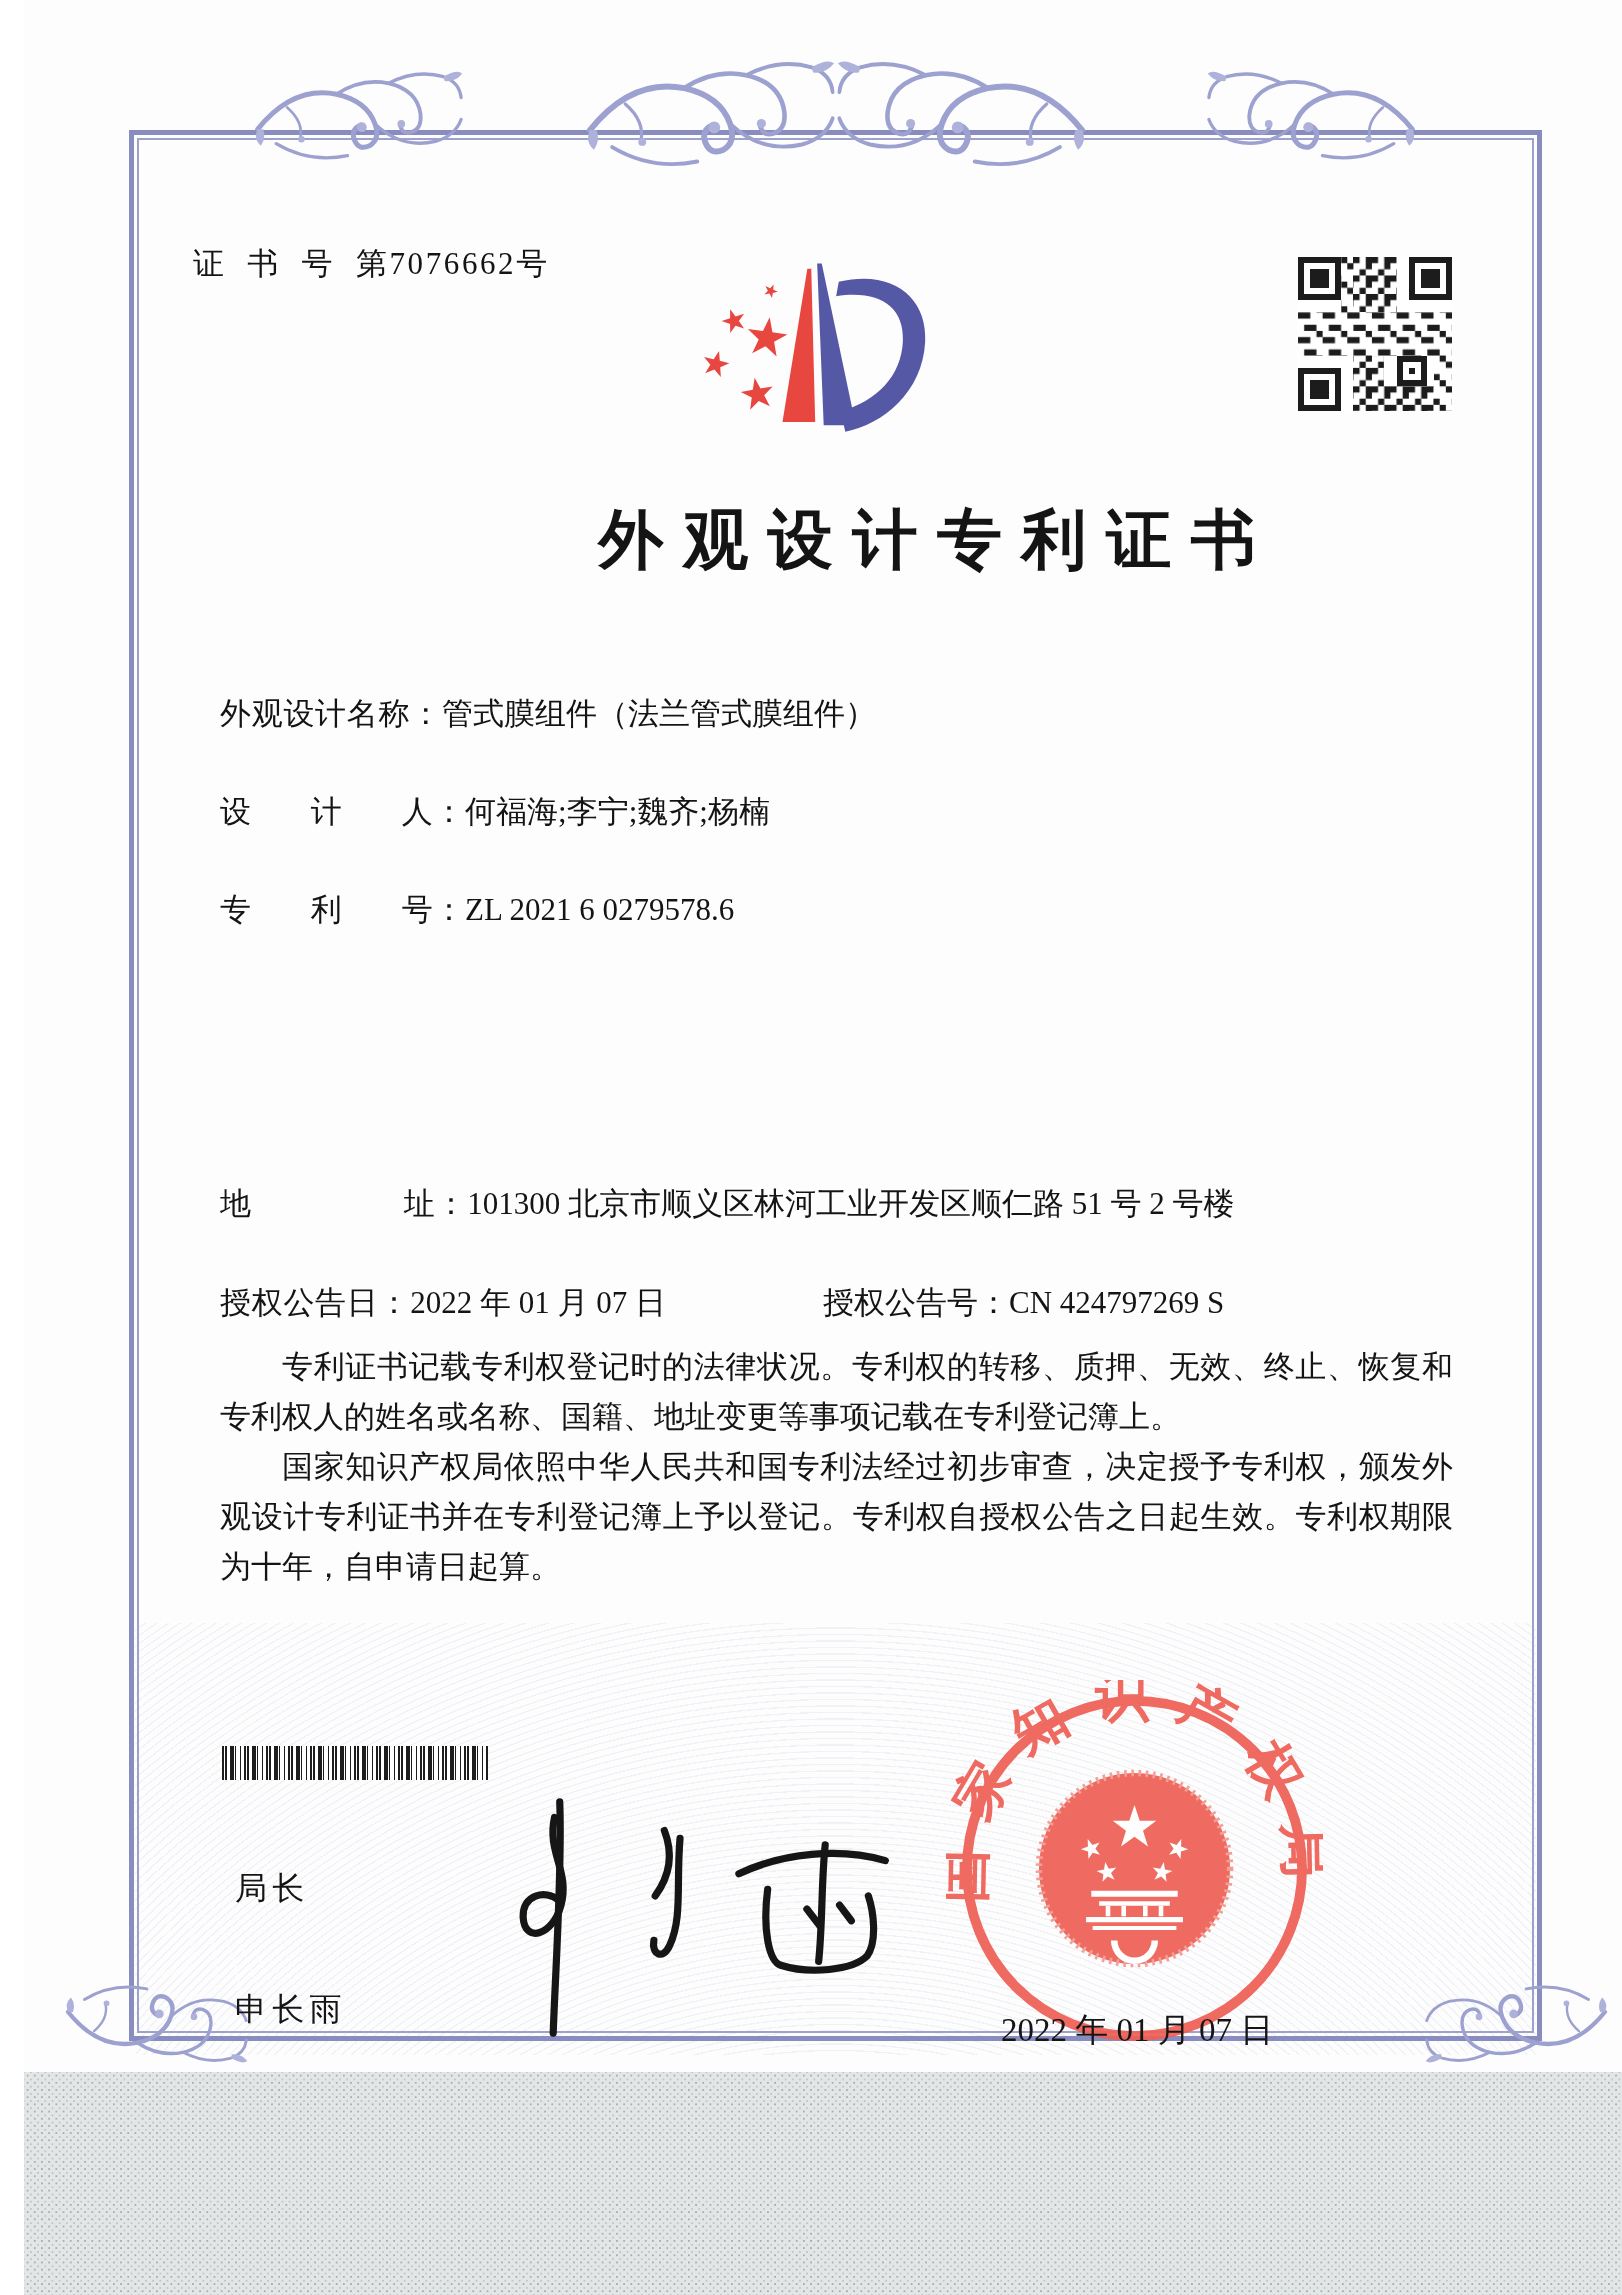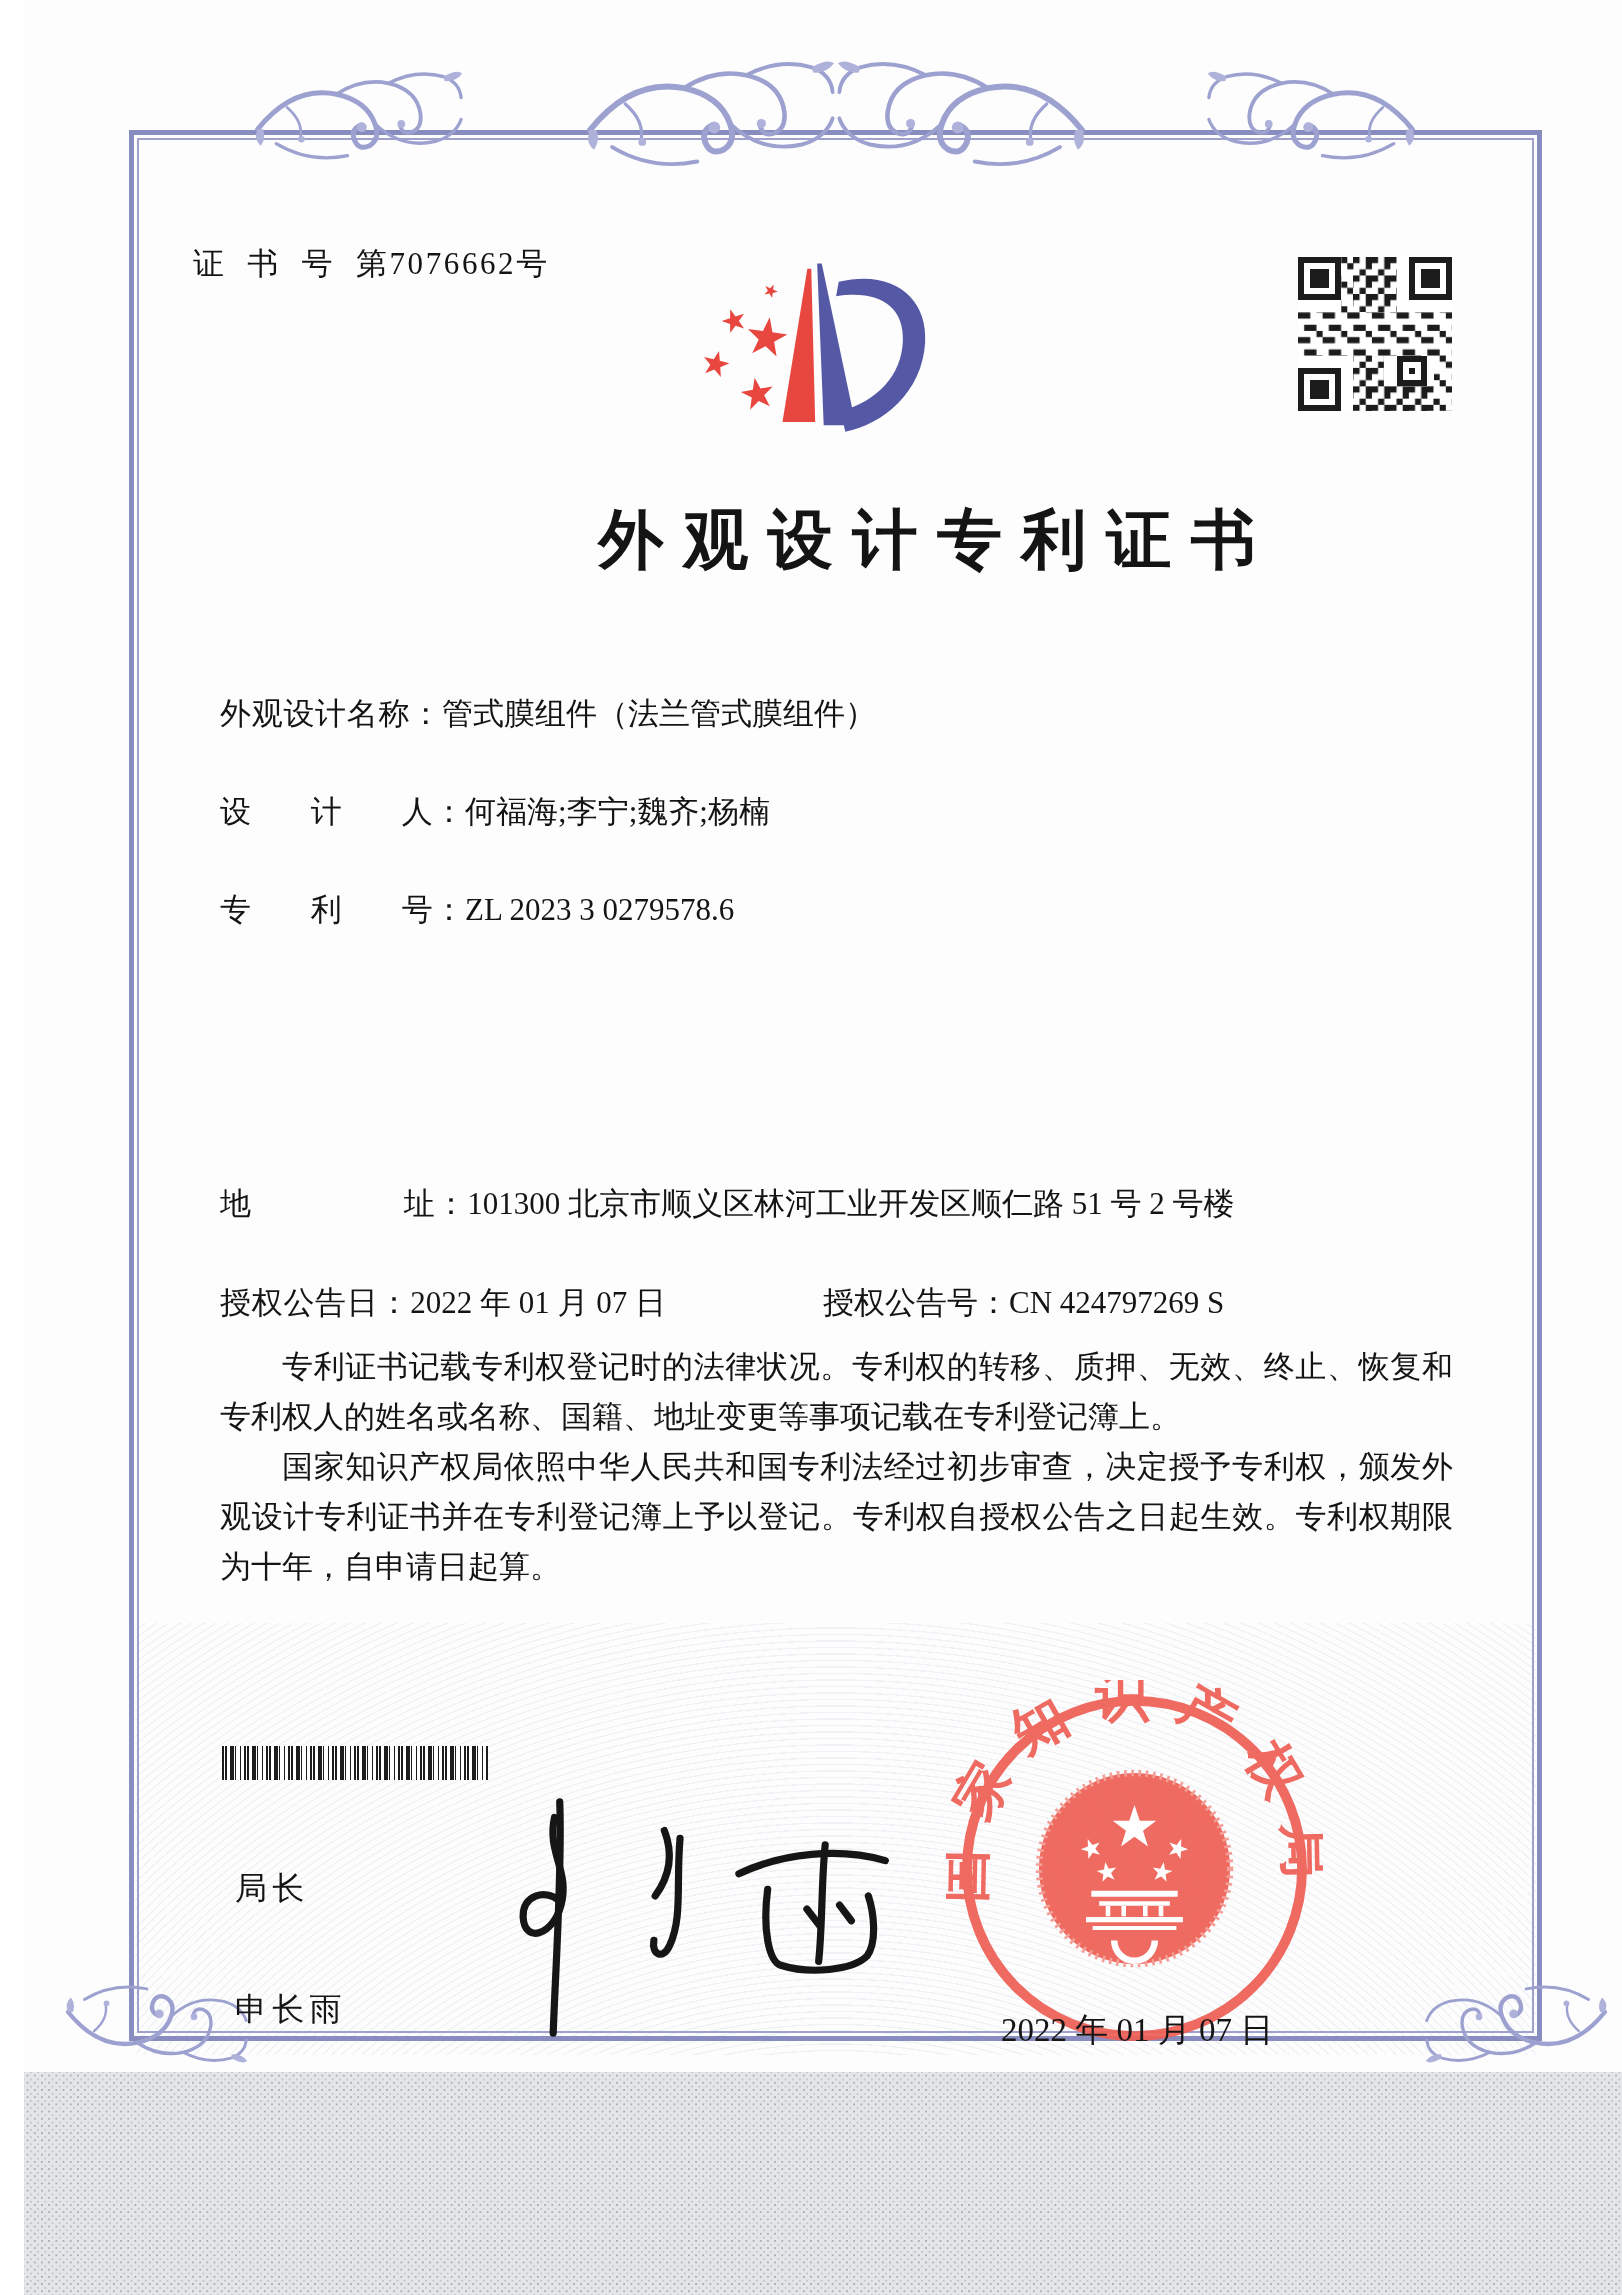--- a/index.html
+++ b/index.html
@@ -171,21 +171,21 @@
     <rect x="9" y="16" width="5" height="9" fill="url(#qrnoise)"></rect>
     <rect x="22" y="16" width="3" height="9" fill="url(#qrnoise2)"></rect>
     <rect x="14" y="21" width="8" height="4" fill="url(#qrnoise)"></rect>
     <rect x="7" y="0" width="2" height="9" fill="url(#qrnoise2)"></rect>
   </svg>
 
   <div class="title">外观设计专利证书</div>
 
   <div class="frow r1"><span class="flabel">外观设计名称：</span><span>管式膜组件（法兰管式膜组件）</span></div>
   <div class="frow r2"><span class="flabel">设       计       人：</span><span>何福海;李宁;魏齐;杨楠</span></div>
-  <div class="frow r3"><span class="flabel">专       利       号：</span><span>ZL 2023 3 0279578.6</span></div>
+  <div class="frow r3"><span class="flabel">专       利       号：</span><span>ZL 2021 6 0279578.6</span></div>
   <div class="frow r6"><span class="flabel">地                  址：</span><span>101300 北京市顺义区林河工业开发区顺仁路 51 号 2 号楼</span></div>
   <div class="frow r7"><span class="flabel">授权公告日：</span><span>2022 年 01 月 07 日</span></div>
   <div class="frow2"><span class="flabel">授权公告号：</span><span>CN 424797269 S</span></div>
 
   <div class="paras">
     <p>专利证书记载专利权登记时的法律状况。专利权的转移、质押、无效、终止、恢复和专利权人的姓名或名称、国籍、地址变更等事项记载在专利登记簿上。</p>
     <p>国家知识产权局依照中华人民共和国专利法经过初步审查，决定授予专利权，颁发外观设计专利证书并在专利登记簿上予以登记。专利权自授权公告之日起生效。专利权期限为十年，自申请日起算。</p>
   </div>
 
   <div class="barcode"></div>

